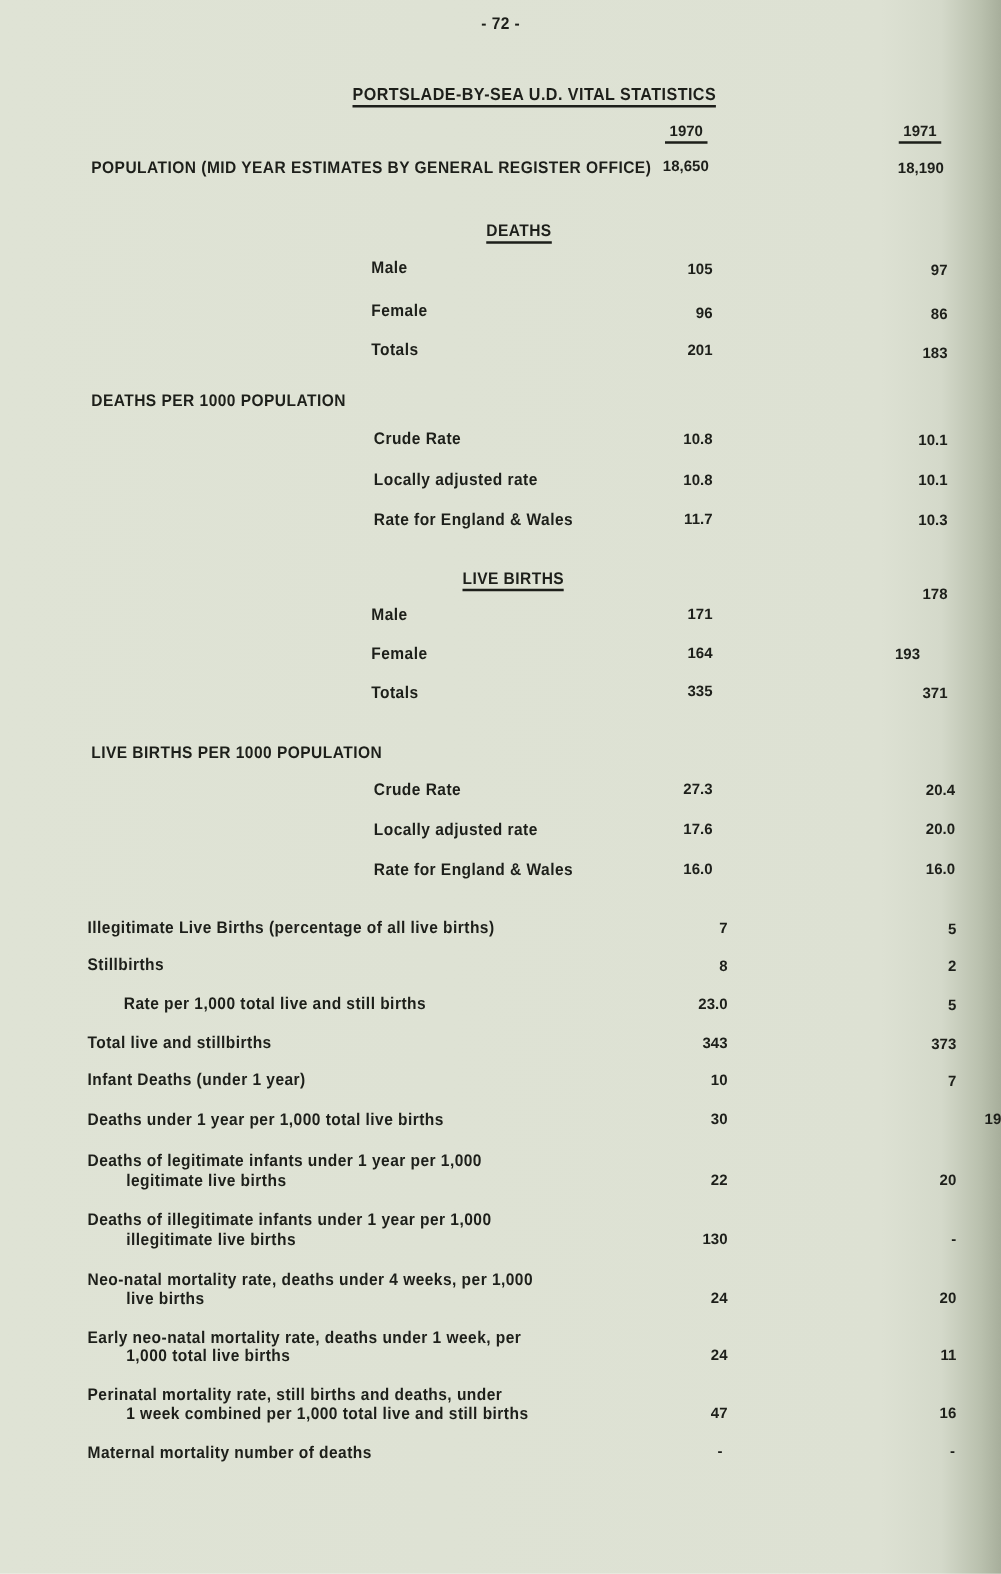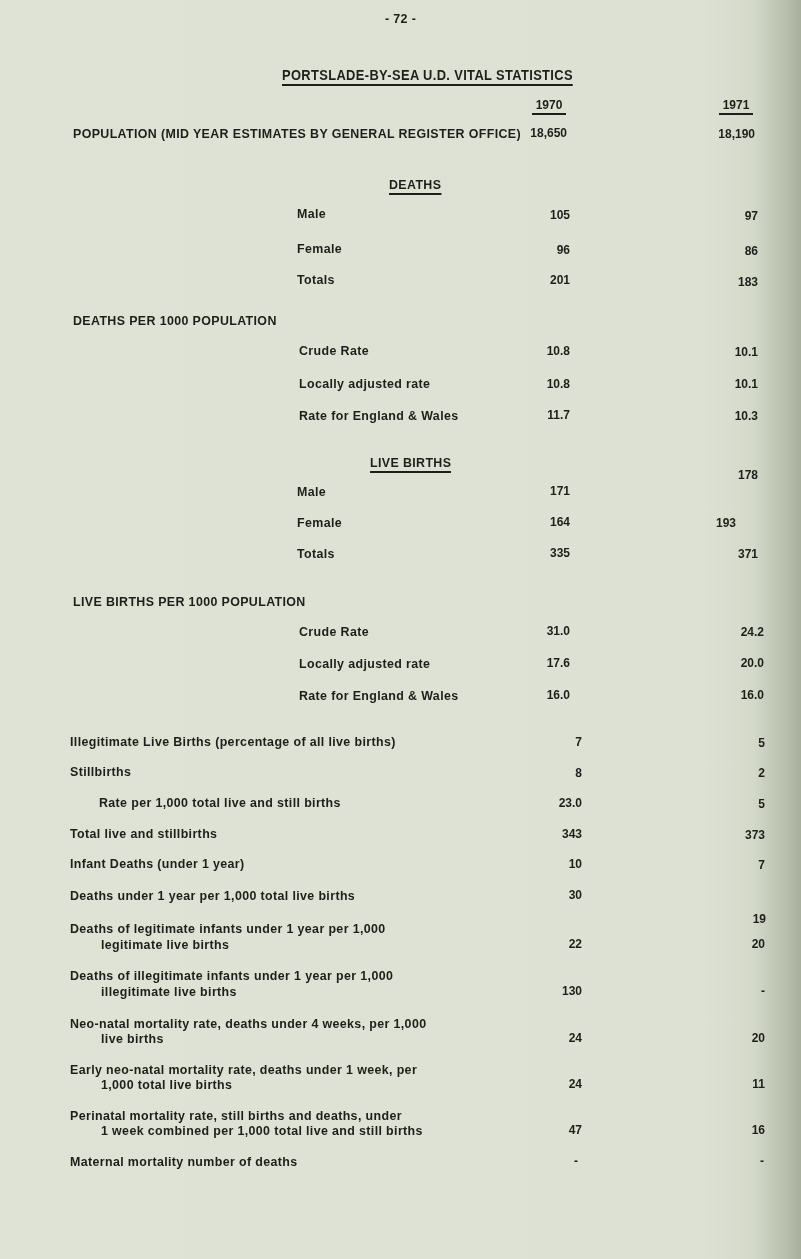--- a/index.html
+++ b/index.html
@@ -86,22 +86,22 @@
       <div class="t" style="left:297px; top:546px;">Totals</div>
       <div class="n" style="left:500px; top:546px;">335</div>
       <div class="n" style="left:688px; top:547px;">371</div>
     </div>
   </div>
 
   <div>
     <div class="t" style="left:73px; top:594px;">LIVE BIRTHS PER 1000 POPULATION</div>
     <div>
       <div class="t" style="left:299px; top:624px;">Crude Rate</div>
-      <div class="n" style="left:500px; top:624px;">31.0</div>
-      <div class="n" style="left:694px; top:625px;">24.2</div>
+      <div class="n" style="left:500px; top:624px;">27.3</div>
+      <div class="n" style="left:694px; top:625px;">20.4</div>
     </div>
     <div>
       <div class="t" style="left:299px; top:656px;">Locally adjusted rate</div>
       <div class="n" style="left:500px; top:656px;">17.6</div>
       <div class="n" style="left:694px; top:656px;">20.0</div>
     </div>
     <div>
       <div class="t" style="left:299px; top:688px;">Rate for England &amp; Wales</div>
       <div class="n" style="left:500px; top:688px;">16.0</div>
       <div class="n" style="left:694px; top:688px;">16.0</div>
@@ -130,21 +130,21 @@
       <div class="n" style="left:695px; top:828px;">373</div>
     </div>
     <div>
       <div class="t" style="left:70px; top:856px;">Infant Deaths (under 1 year)</div>
       <div class="n" style="left:512px; top:857px;">10</div>
       <div class="n" style="left:695px; top:858px;">7</div>
     </div>
     <div>
       <div class="t" style="left:70px; top:888px;">Deaths under 1 year per 1,000 total live births</div>
       <div class="n" style="left:512px; top:888px;">30</div>
-      <div class="n" style="left:696px; top:888px;margin-top:24px;">19</div>
+      <div class="n" style="left:731px; top:888px;">19</div>
     </div>
     <div>
       <div class="t" style="left:70px; top:921px;">Deaths of legitimate infants under 1 year per 1,000</div>
       <div class="t" style="left:101px; top:937px;">legitimate live births</div>
       <div class="n" style="left:512px; top:937px;">22</div>
       <div class="n" style="left:695px; top:937px;">20</div>
     </div>
     <div>
       <div class="t" style="left:70px; top:968px;">Deaths of illegitimate infants under 1 year per 1,000</div>
       <div class="t" style="left:101px; top:984px;">illegitimate live births</div>

